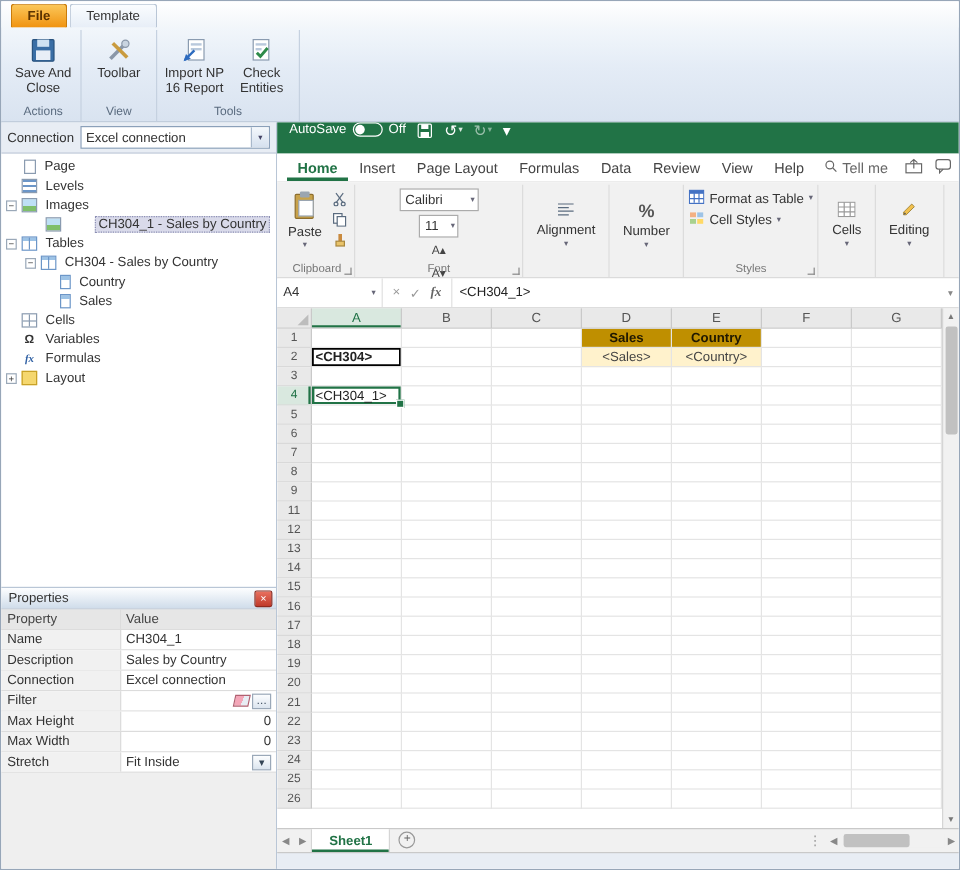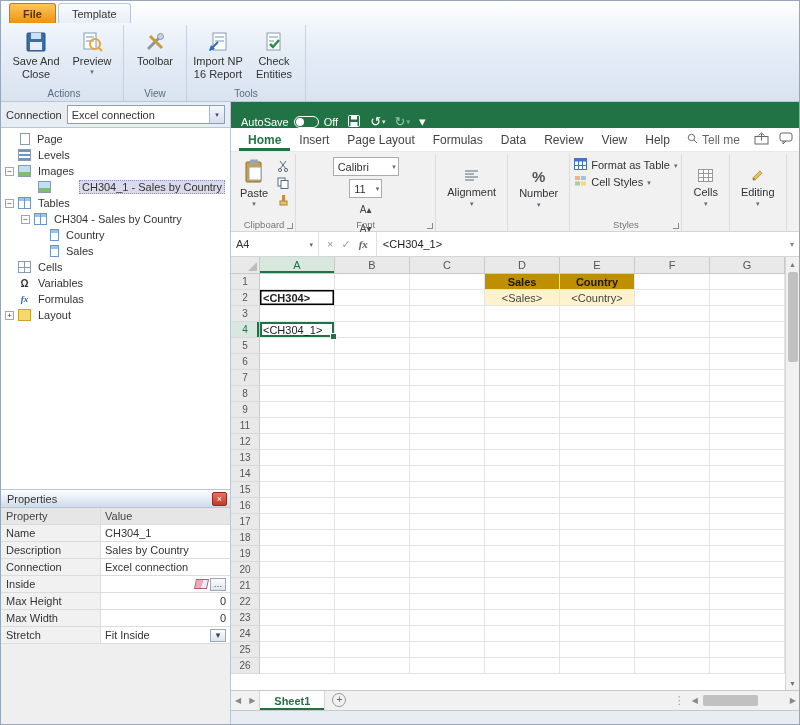--- a/index.html
+++ b/index.html
@@ -51,21 +51,21 @@
   .pval { flex: 1; padding: 1px 4px; display: flex; align-items: center; overflow: hidden; }
   .pvtext { flex: 1; overflow: hidden; white-space: nowrap; }
   .pright .pvtext { text-align: right; }
   .phead { background: #E6E6E6; color: #444; }
   .phead .pname, .phead .pval { background: #E6E6E6; }
   .pbtn { width: 16px; height: 13px; border: 1px solid #9AA8B8; background: linear-gradient(#FCFDFE,#DCE5EF); display: inline-flex; align-items: center; justify-content: center; font-size: 9px; color: #345; margin-left: 2px; }
   .p-eraser { width: 13px; height: 10px; background: linear-gradient(100deg,#F4A6B8 0 55%, #E8EDF4 55%); border: 1px solid #B06070; transform: skewX(-12deg); margin-left: 2px; }
 
   
   .excel { position: absolute; left: 230px; top: 101px; width: 568px; height: 623px; background: #fff; }
-  .x-title { position: absolute; left: 0; top: 0; width: 100%; height: 26px; background: #217346; display: flex; align-items: flex-end; gap: 9px; padding: 0 10px; color: #fff; }
+  .x-title { position: absolute; left: 0; top: 0; width: 100%; height: 26px; background: #217346; display: flex; align-items: flex-start; gap: 9px; padding: 0 10px; color: #fff; }
   .autosave { display: flex; align-items: center; gap: 5px; }
   .as-pill { width: 25px; height: 12px; border: 1px solid #fff; border-radius: 7px; position: relative; }
   .as-pill .knob { position: absolute; left: 1px; top: 1px; width: 8px; height: 8px; background: #fff; border-radius: 50%; }
   .qa { color: #fff; font-size: 13px; line-height: 1; display: inline-flex; align-items: center; }
   .qa.dim { opacity: .55; }
   .qa .dd { color: #D9EAE0; margin-left: 1px; }
 
   .x-tabs { position: absolute; left: 0; top: 26px; width: 100%; height: 24px; background: #fff; display: flex; align-items: stretch; padding: 0 6px 0 8px; border-bottom: 1px solid #E8E8E8; }
   .tabs-holder { display: flex; }
   .x-tab { padding: 0 9px; display: flex; align-items: center; color: #444; font-size: 12px; }
@@ -156,33 +156,20 @@
           <div class="rbtn">
             <span class="ricon">
               <svg width="24" height="24">
                   <rect x="3" y="3" width="18" height="18" rx="1" fill="#3A6EA5" stroke="#28527E"></rect>
                   <rect x="7" y="3" width="10" height="6" fill="#CFE2F3"></rect>
                   <rect x="6" y="12" width="12" height="8" fill="#E8EEF7"></rect>
                 </svg>
             </span>
             <span>Save And Close</span>
           </div>
-          <div class="rbtn">
-            <span class="ricon">
-              <svg width="24" height="24">
-                  <rect x="4" y="3" width="12" height="16" fill="#fff" stroke="#8A9BB0"></rect>
-                  <rect x="6" y="6" width="8" height="2" fill="#B9C9DC"></rect>
-                  <rect x="6" y="10" width="8" height="2" fill="#B9C9DC"></rect>
-                  <circle cx="15" cy="14" r="5" fill="none" stroke="#E8A33D" stroke-width="2"></circle>
-                  <line x1="18.5" y1="17.5" x2="22" y2="21" stroke="#E8A33D" stroke-width="2"></line>
-                </svg>
-            </span>
-            <span>Preview</span>
-            <span class="dd">▾</span>
-          </div>
         </div>
         <div class="rgroup-label">Actions</div>
       </div>
       <div class="rgroup">
         <div class="rbuttons">
           <div class="rbtn">
             <span class="ricon">
               <svg width="24" height="24">
                   <line x1="5" y1="19" x2="16" y2="8" stroke="#8A97A8" stroke-width="3"></line>
                   <circle cx="17.5" cy="6.5" r="3" fill="#C9D4E0" stroke="#8A97A8"></circle>
@@ -317,21 +304,21 @@
               <span class="pvtext">Sales by Country</span>
             </div>
           </div>
           <div class="prow">
             <div class="pname">Connection</div>
             <div class="pval">
               <span class="pvtext">Excel connection</span>
             </div>
           </div>
           <div class="prow">
-            <div class="pname">Inside</div>
+            <div class="pname">Filter</div>
             <div class="pval">
               <span class="pvtext"></span>
               <span class="p-eraser"></span>
               <span class="pbtn">…</span>
             </div>
           </div>
           <div class="prow">
             <div class="pname">Max Height</div>
             <div class="pval pright">
               <span class="pvtext">0</span>

